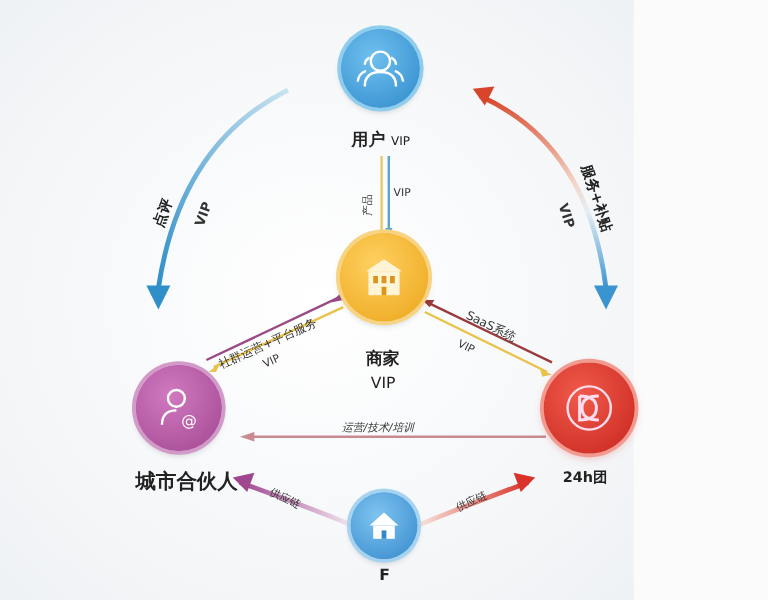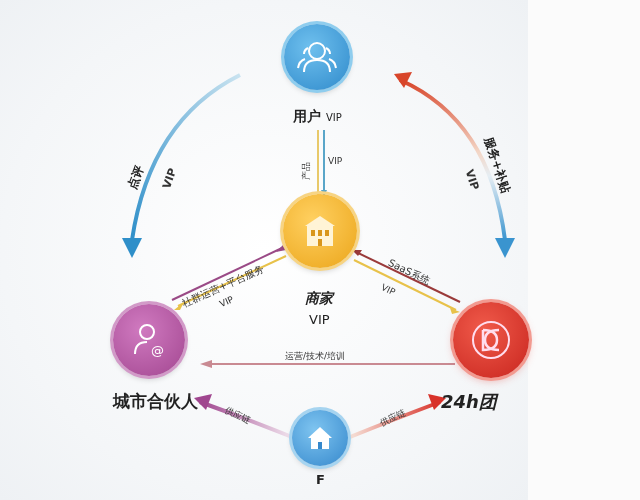--- a/index.html
+++ b/index.html
@@ -80,40 +80,40 @@
 <div class="node" style="left:283px;top:194px;width:74px;height:74px;background:radial-gradient(circle at 40% 35%,#ffd060,#eba51a);box-shadow:0 0 0 3px #f7d483,0 3px 6px rgba(0,0,0,.2);">
   <svg width="74" height="74" viewBox="0 0 74 74">
     <polygon points="22,32 37,22 52,32" fill="#fff4d6"></polygon>
     <rect x="24" y="32" width="26" height="20" fill="#fff4d6"></rect>
     <rect x="28" y="36" width="4" height="6" fill="#d9961a"></rect>
         <rect x="35" y="36" width="4" height="6" fill="#d9961a"></rect>
         <rect x="42" y="36" width="4" height="6" fill="#d9961a"></rect>
     <rect x="35" y="45" width="4" height="7" fill="#d9961a"></rect>
   </svg>
 </div>
-<div class="lbl" style="left:305px;top:290px;font-size:14px;font-style:italic;">商家</div>
+<div class="lbl" style="left:305px;top:290px;font-size:14px;">商家</div>
 <div class="small" style="left:309px;top:312px;font-size:13px;color:#222;">VIP</div>
 
 <div class="node" style="left:113px;top:304px;width:72px;height:72px;background:radial-gradient(circle at 40% 35%,#d07ac0,#a24690);box-shadow:0 0 0 3px #d29ac8,0 3px 6px rgba(0,0,0,.2);">
   <svg width="72" height="72" viewBox="0 0 72 72">
     <circle cx="34" cy="28" r="7" stroke="#fff" stroke-width="2" fill="none"></circle>
     <path d="M22 50 Q22 38 34 38" stroke="#fff" stroke-width="2" fill="none"></path>
     <text x="38" y="51" fill="#fff" font-size="13" font-family="DejaVu Sans, sans-serif">@</text>
   </svg>
 </div>
 <div class="lbl" style="left:113px;top:390px;font-size:17px;">城市合伙人</div>
 
 <div class="node" style="left:453px;top:302px;width:76px;height:76px;background:radial-gradient(circle at 40% 35%,#f05a4a,#c8251e);box-shadow:0 0 0 3px #f29a90,0 3px 8px rgba(220,50,40,.35);">
   <svg width="76" height="76" viewBox="0 0 76 76">
     <circle cx="38" cy="38" r="18" stroke="#fde" stroke-width="2" fill="none"></circle>
     <path d="M30 28 L30 48 Q44 48 44 38 Q44 28 30 28" stroke="#fde" stroke-width="2.5" fill="none"></path>
     <path d="M46 28 Q32 28 32 38 Q32 48 46 48" stroke="#fde" stroke-width="2.5" fill="none"></path>
   </svg>
 </div>
-<div class="lbl" style="left:441px;top:390px;font-size:18px;font-style:italic;">24h团</div>
+<div class="lbl" style="left:469px;top:390px;font-size:12px;">24h团</div>
 
 <div class="node" style="left:292px;top:410px;width:56px;height:56px;background:radial-gradient(circle at 40% 35%,#7ec4f0,#3588cc);box-shadow:0 0 0 3px #a6d4f0,0 3px 6px rgba(0,0,0,.2);">
   <svg width="56" height="56" viewBox="0 0 56 56">
     <polygon points="16,28 28,17 40,28" fill="#fff"></polygon>
     <rect x="19" y="28" width="18" height="11" fill="#fff"></rect>
     <rect x="26" y="32" width="4" height="7" fill="#3588cc"></rect>
   </svg>
 </div>
 <div class="lbl" style="left:316px;top:472px;font-size:13px;">F</div>
 
@@ -125,18 +125,18 @@
 
 <div class="small" style="left:300px;top:180px;font-size:9px;transform:rotate(-90deg);transform-origin:left top;">产品</div>
 <div class="small" style="left:328px;top:156px;font-size:9px;">VIP</div>
 
 <div class="small" style="left:180px;top:298px;font-size:10px;transform:rotate(-24deg);transform-origin:left top;">社群运营+平台服务</div>
 <div class="small" style="left:218px;top:300px;font-size:9px;transform:rotate(-24deg);transform-origin:left top;">VIP</div>
 
 <div class="small" style="left:392px;top:256px;font-size:10px;transform:rotate(26deg);transform-origin:left top;">SaaS系统</div>
 <div class="small" style="left:384px;top:282px;font-size:9px;transform:rotate(26deg);transform-origin:left top;">VIP</div>
 
-<div class="small" style="left:285px;top:350px;font-size:9px;">运营/技术/培训</div>
+<div class="small" style="left:285px;top:350px;font-size:9px;font-style:italic;">运营/技术/培训</div>
 
 <div class="small" style="left:228px;top:404px;font-size:9px;transform:rotate(25deg);transform-origin:left top;">供应链</div>
 <div class="small" style="left:378px;top:418px;font-size:9px;transform:rotate(-25deg);transform-origin:left top;">供应链</div>
 
 </div>
 
 </body></html>

